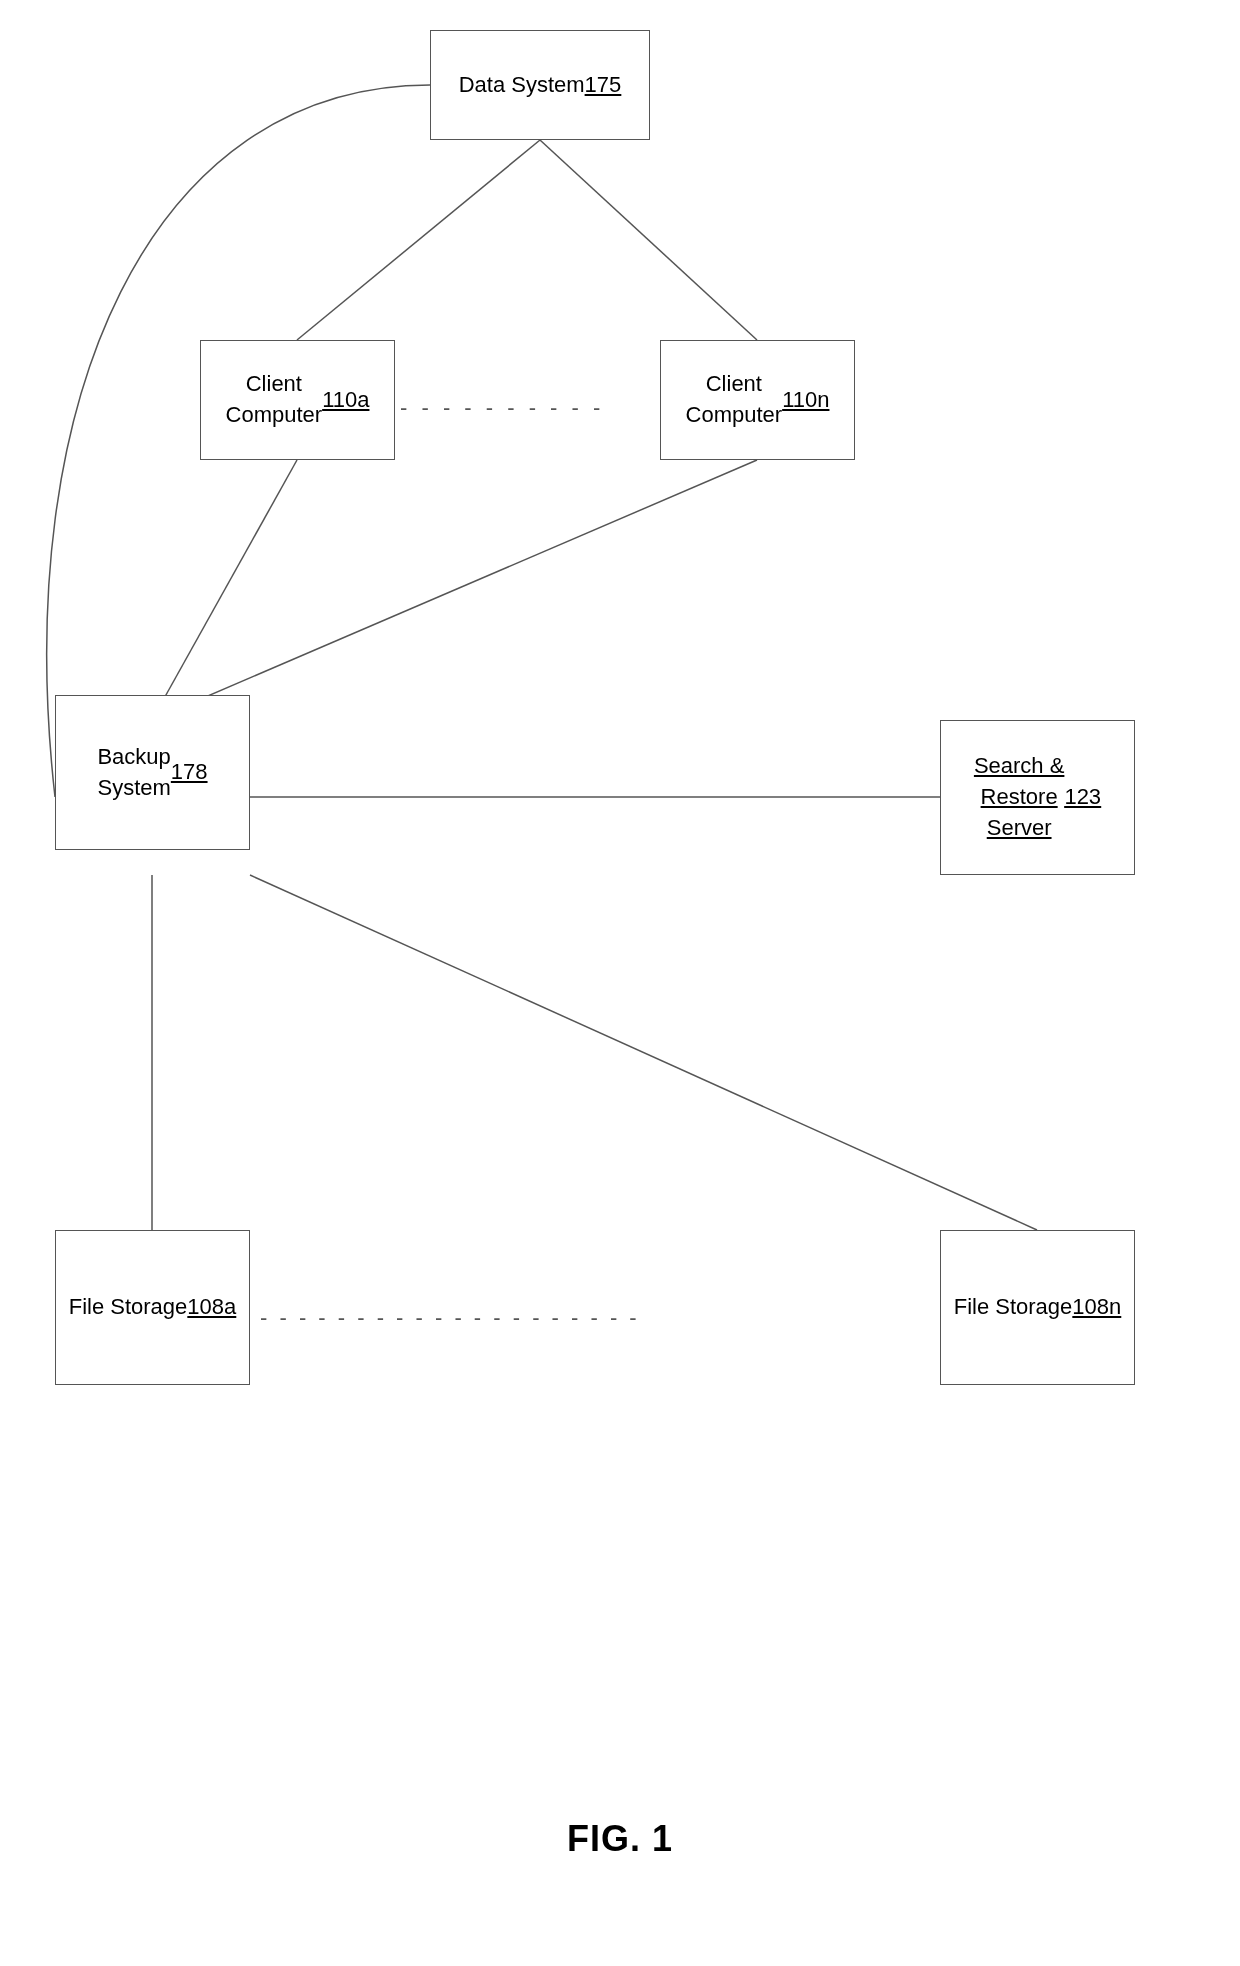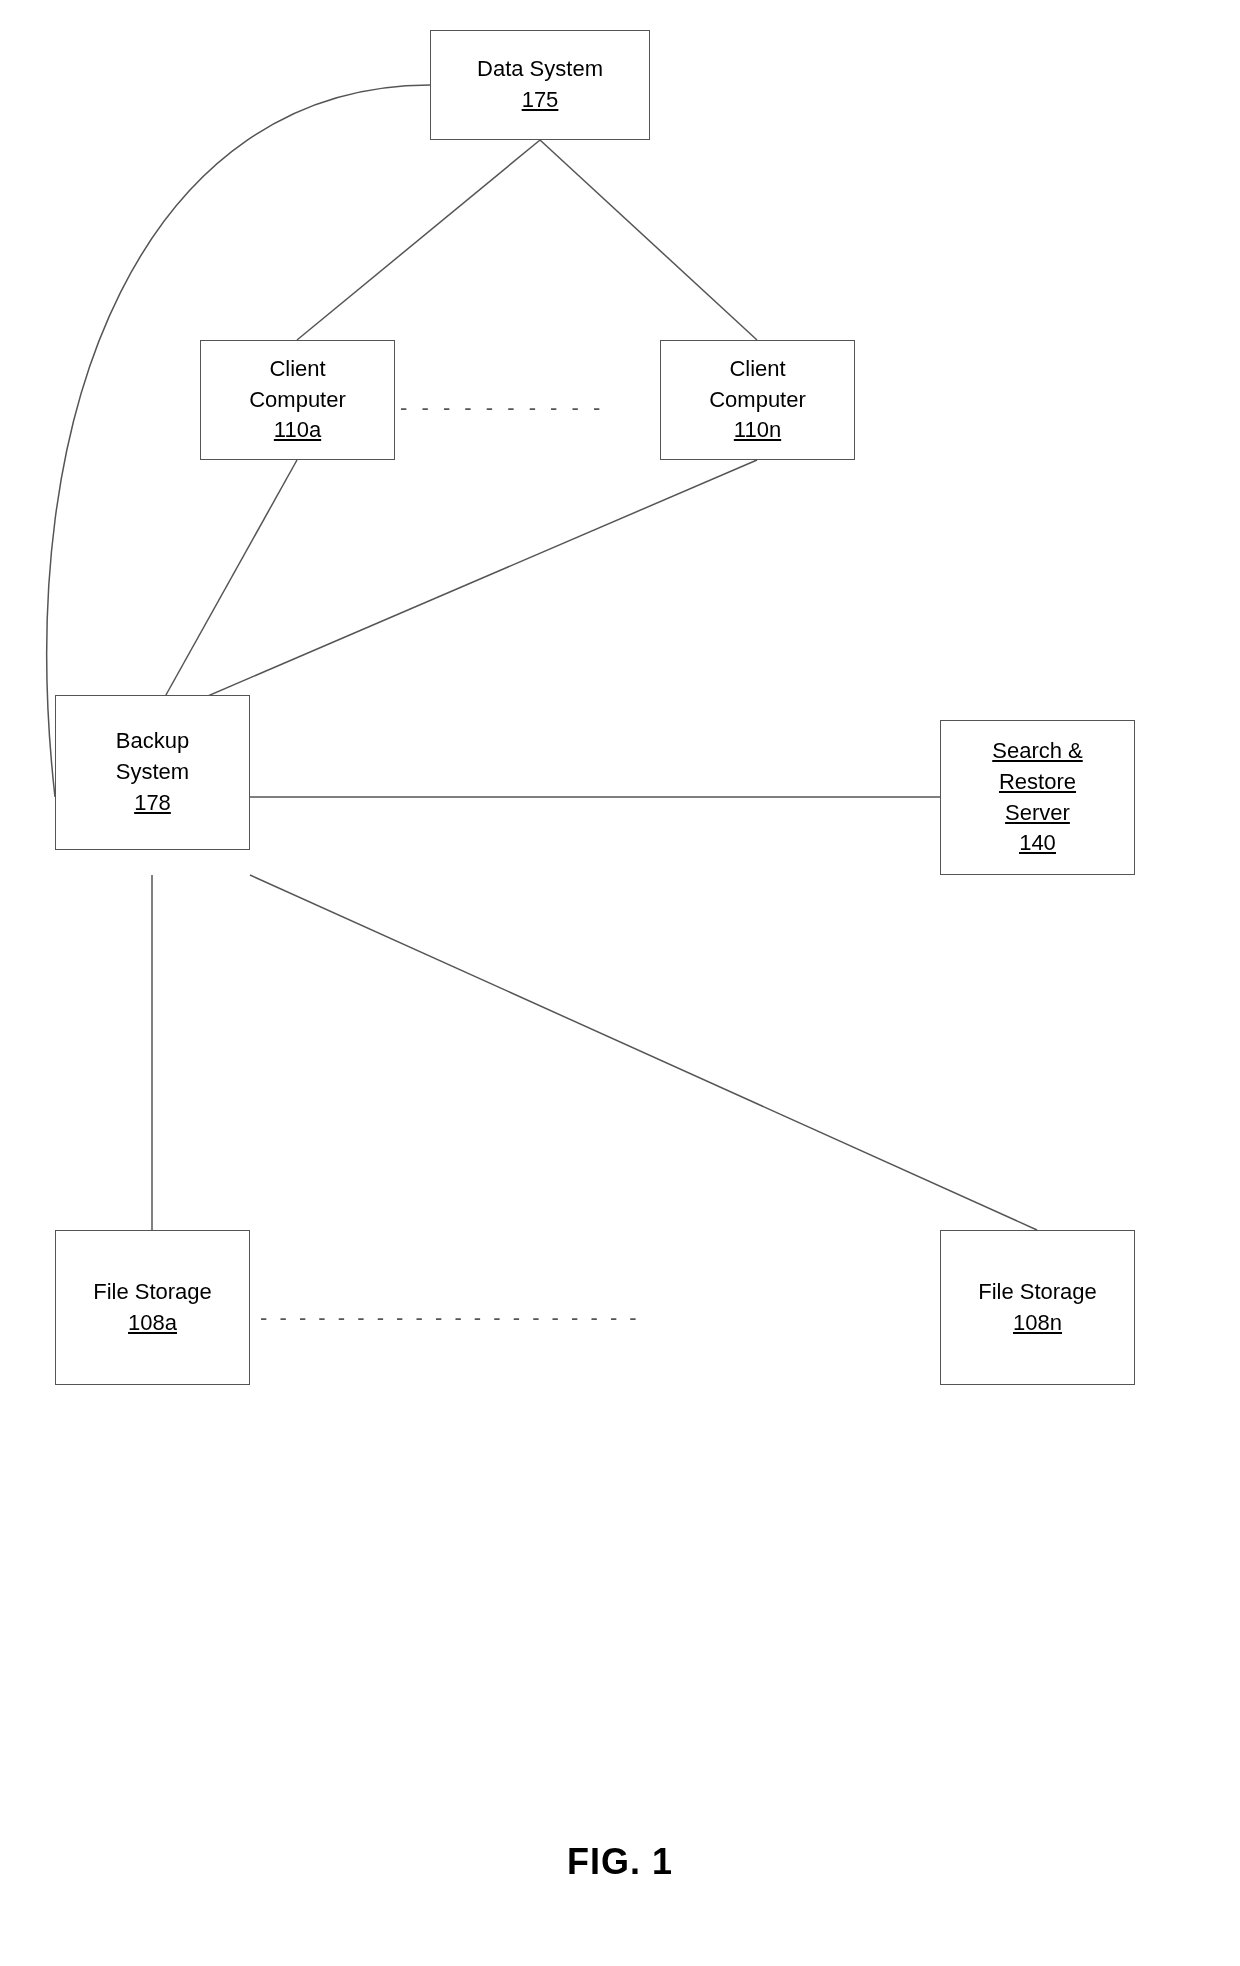--- a/index.html
+++ b/index.html
@@ -14,21 +14,21 @@
     .diagram-container {
       position: relative;
       width: 1240px;
       height: 1900px;
     }
     .node {
       position: absolute;
       border: 1.5px solid #555;
       background: #fff;
       display: flex;
-      flex-direction: column;
+      flex-direction: row;
       align-items: center;
       justify-content: center;
       text-align: center;
       font-size: 22px;
       line-height: 1.4;
     }
     .node .label {
       font-size: 22px;
     }
     .node .ref {
@@ -43,21 +43,21 @@
       height: 1900px;
       overflow: visible;
     }
     svg.lines line, svg.lines path {
       stroke: #555;
       stroke-width: 1.5;
       fill: none;
     }
     .fig-label {
       position: absolute;
-      bottom: 17px;
+      bottom: 40px;
       width: 100%;
       text-align: center;
       font-size: 36px;
       font-weight: bold;
       letter-spacing: 1px;
     }
   </style>
 </head>
 <body>
 
@@ -100,21 +100,21 @@
     <span class="ref">110n</span>
   </div>
 
   <div class="node" style="left:55px; top:695px; width:195px; height:155px;">
     <span class="label">Backup<br>System</span>
     <span class="ref">178</span>
   </div>
 
   <div class="node" style="left:940px; top:720px; width:195px; height:155px;text-decoration:underline;">
     <span class="label">Search &amp;<br>Restore<br>Server</span>
-    <span class="ref">140</span>
+    <span class="ref">123</span>
   </div>
 
   <div class="node" style="left:55px; top:1230px; width:195px; height:155px;">
     <span class="label">File Storage</span>
     <span class="ref">108a</span>
   </div>
 
   <div style="position:absolute; left:260px; top:1305px; font-size:22px; letter-spacing:3px; color:#555;">
     - - - - - - - - - - - - - - - - - - - -
   </div>

